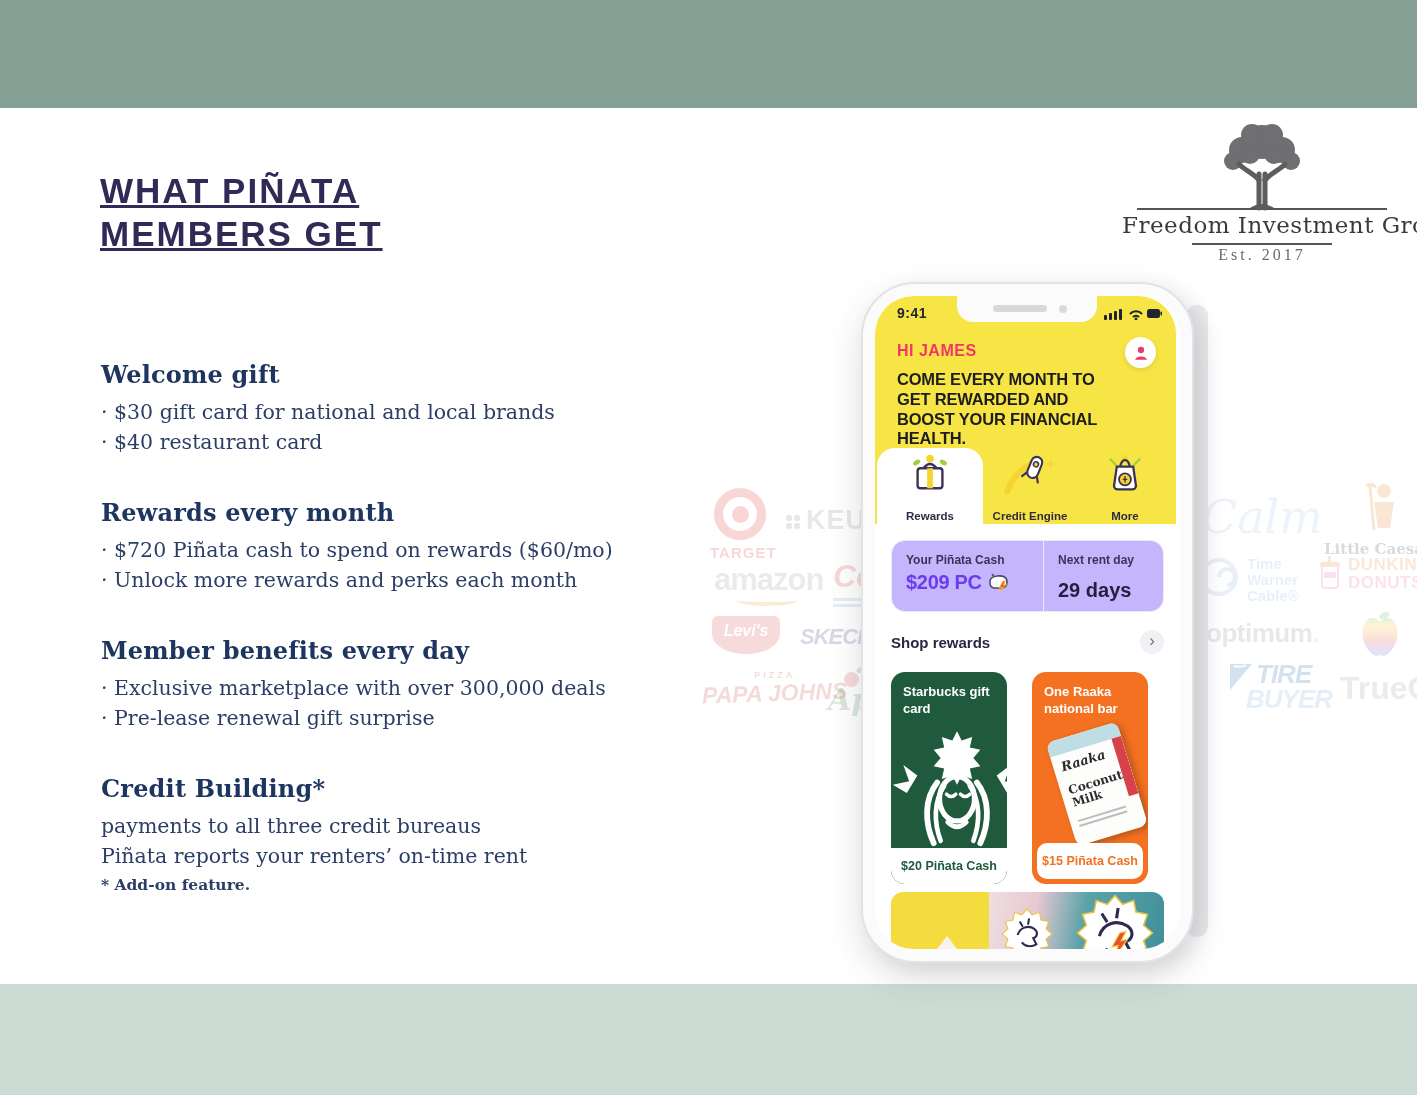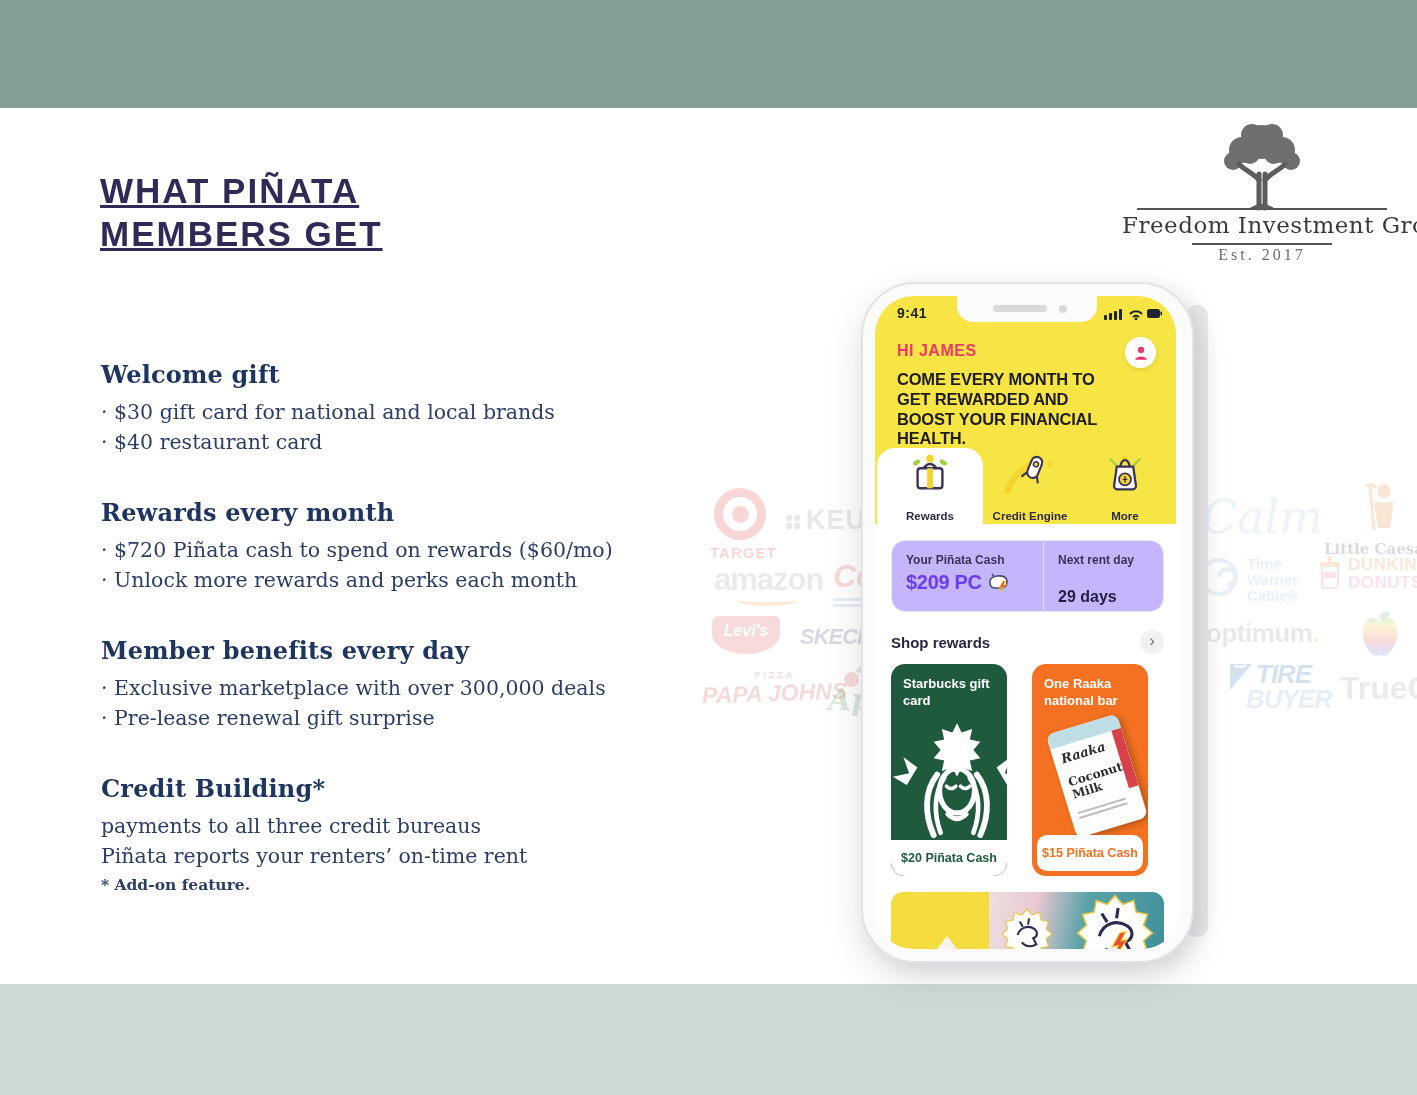--- a/index.html
+++ b/index.html
@@ -99,28 +99,28 @@
 
   .app-content { position:absolute; left:0; top:228px; width:305px; height:425px; background:#ffffff; }
 
   .cash-card { position:absolute; left:16px; top:16px; width:273px; height:72px; background:#c4b5fd;
                border:1.5px solid #E9E9F1; border-radius:14px; display:flex; }
   .cash-left { width:152px; padding:12px 0 0 14px; border-right:1.5px solid #E9E9F1; }
   .cash-right { flex:1; padding:12px 0 0 14px; }
   .cash-label { font-size:12px; font-weight:bold; color:#3A3357; }
   .cash-value-row { display:flex; align-items:center; gap:5px; margin-top:4px; }
   .cash-value { font-size:20px; font-weight:bold; color:#6B3BF0; letter-spacing:-0.3px; }
-  .rent-value { font-size:16px; font-weight:bold; color:#241F3E; margin-top:21px; }
+  .rent-value { font-size:20px; font-weight:bold; color:#241F3E; margin-top:12px; }
 
   .shop-row { position:absolute; left:16px; top:106px; width:273px; display:flex; justify-content:space-between; align-items:center;gap:17px; }
   .shop-label { font-size:15px; font-weight:bold; color:#2B2742; }
   .chev-circle { width:24px; height:24px; border-radius:50%; background:#F1F1F5; color:#6F6F80;
                  font-size:17px; line-height:21px; text-align:center; cursor:pointer; }
 
-  .reward-card { position:absolute; top:140px; width:116px; height:212px; border-radius:14px; overflow:hidden; cursor:pointer; }
+  .reward-card { position:absolute; top:148px; width:116px; height:212px; border-radius:14px; overflow:hidden; cursor:pointer; }
   .rc-starbucks { left:16px; background:#1F5A3D; }
   .rc-raaka { left:157px; background:#F37121; }
   .rc-title { position:absolute; left:12px; top:12px; width:110px; font-size:13px; font-weight:bold; color:#fff; line-height:1.3; }
   .rc-footer { position:absolute; left:0; right:0; bottom:0; height:36px; background:#fff; border-radius:0 0 14px 14px;
                display:flex; align-items:center; justify-content:center;margin-top:8px; }
   .rc-raaka .rc-footer { left:5px; right:5px; bottom:5px; border-radius:10px; }
   .rc-price-green { font-size:12.5px; font-weight:bold; color:#1F5A3D; }
   .rc-price-orange { font-size:12.5px; font-weight:bold; color:#F37121; }
   .siren { position:absolute; left:-4px; top:56px; }
 

